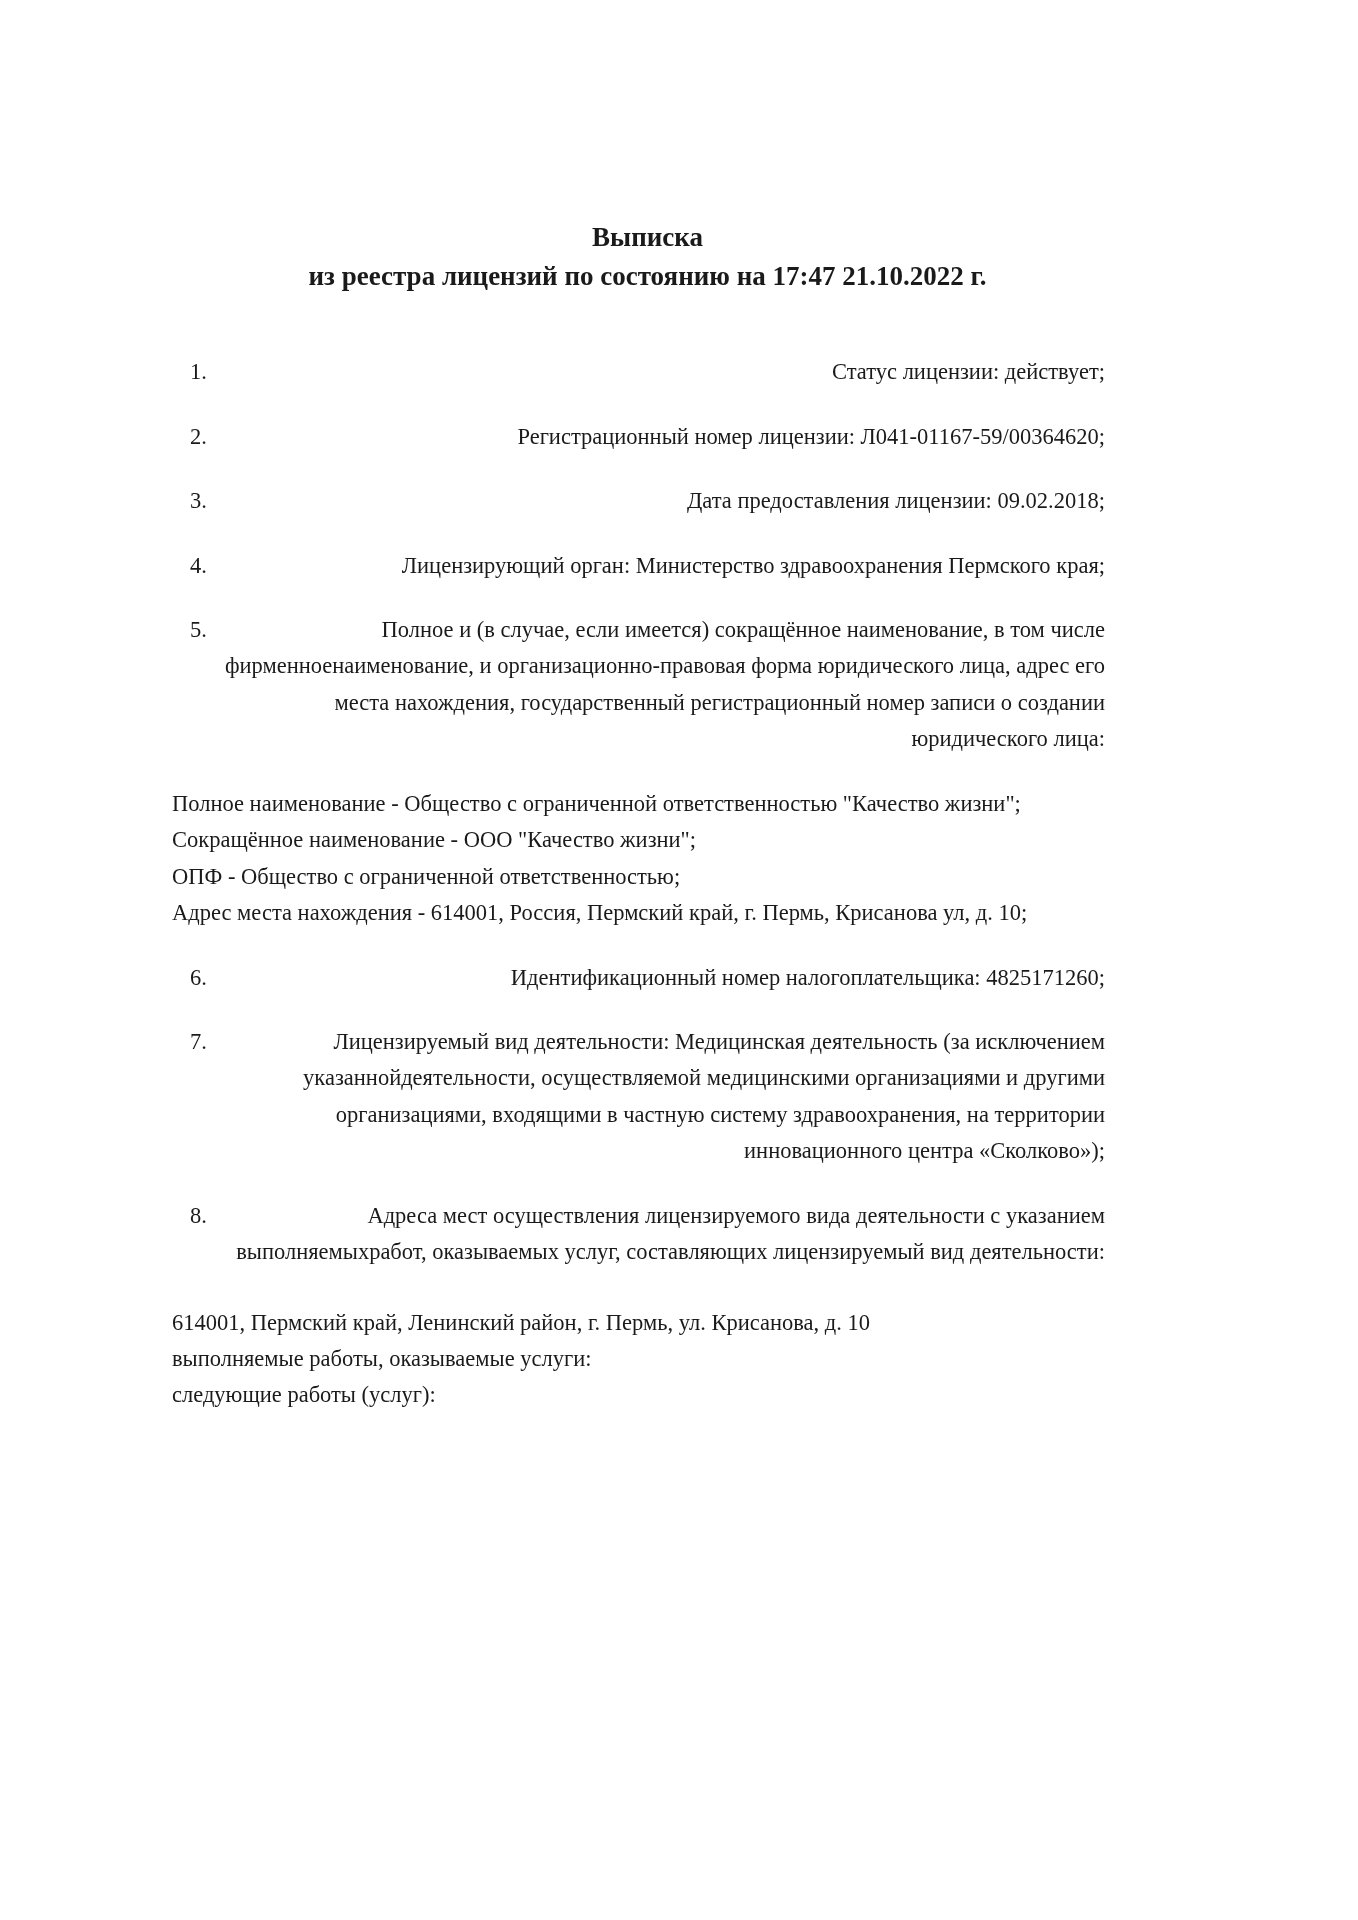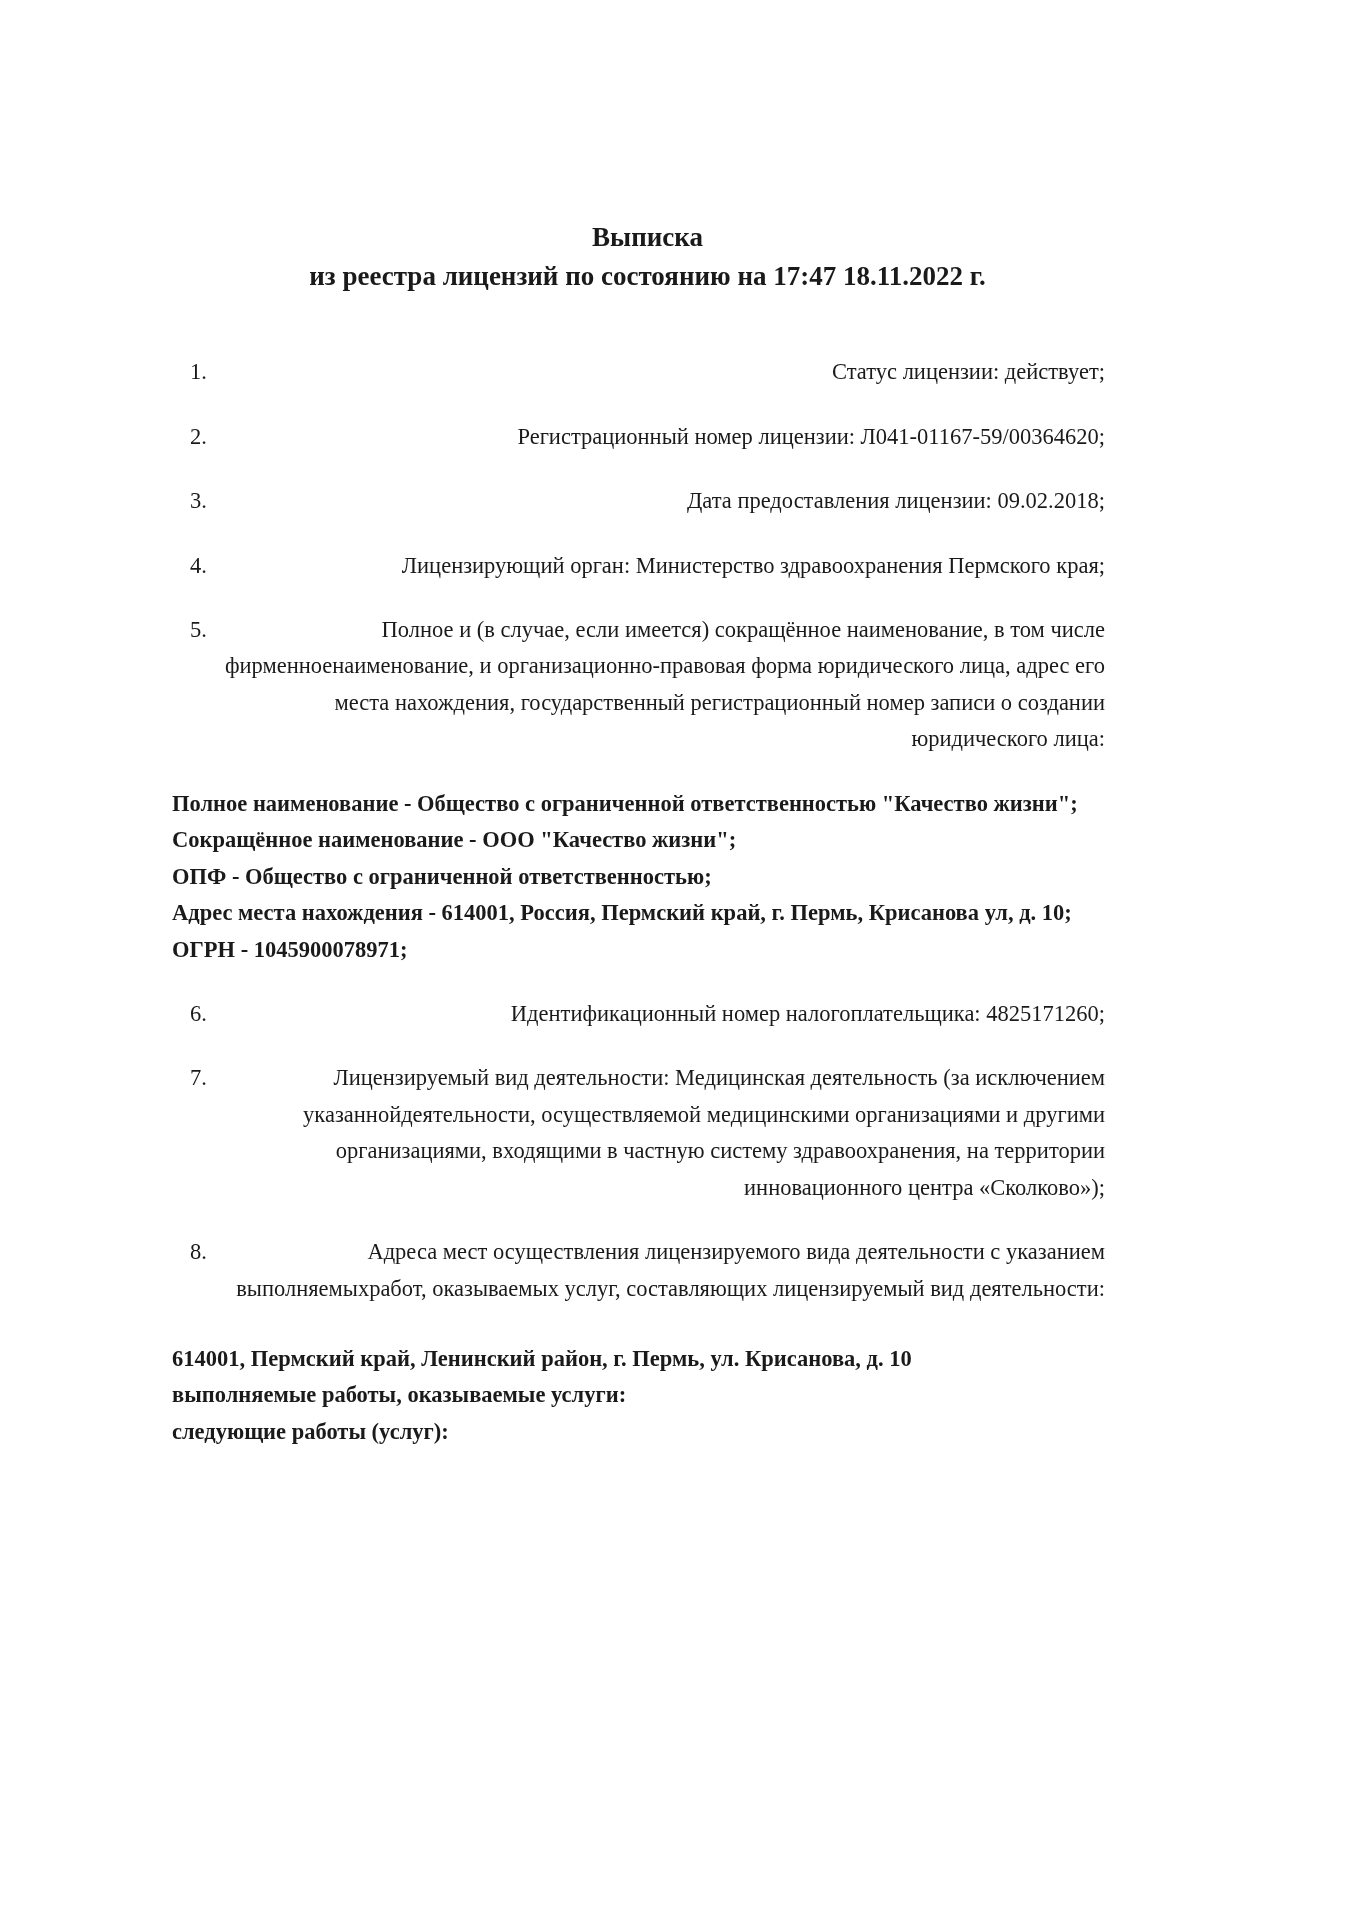--- a/index.html
+++ b/index.html
@@ -52,34 +52,33 @@
   }
   .plain-block {
     font-size: 22.5px;
     line-height: 1.62;
     margin: 0 0 28px 0;
     margin-left: -18px;
   }
   .plain-block .ln {
     display: block;
     white-space: pre-wrap;
-    font-weight: bold;
   }
   .spacer-big {
     height: 6px;
   }
 </style>
 </head>
 <body>
 
 <div class="page">
 
   <div class="doc-title">
     <span>Выписка</span>
-    <span class="line2">из реестра лицензий по состоянию на 17:47 18.11.2022 г.</span>
+    <span class="line2">из реестра лицензий по состоянию на 17:47 21.10.2022 г.</span>
   </div>
 
   <div class="body-block">
 
     <div class="numbered-item">
       <span class="num">1.</span>
       <span class="txt">Статус лицензии: действует;</span>
     </div>
 
     <div class="numbered-item">
@@ -100,21 +99,20 @@
     <div class="numbered-item">
       <span class="num">5.</span>
       <span class="txt">Полное и (в случае, если имеется) сокращённое наименование, в том числе фирменноенаименование, и организационно-правовая форма юридического лица, адрес его места нахождения, государственный регистрационный номер записи о создании юридического лица:</span>
     </div>
 
     <div class="plain-block">
       <span class="ln">Полное наименование - Общество с ограниченной ответственностью "Качество жизни";</span>
       <span class="ln">Сокращённое наименование - ООО "Качество жизни";</span>
       <span class="ln">ОПФ - Общество с ограниченной ответственностью;</span>
       <span class="ln">Адрес места нахождения - 614001, Россия, Пермский край, г. Пермь, Крисанова ул, д. 10;</span>
-      <span class="ln">ОГРН - 1045900078971;</span>
     </div>
 
     <div class="numbered-item">
       <span class="num">6.</span>
       <span class="txt">Идентификационный номер налогоплательщика: 4825171260;</span>
     </div>
 
     <div class="numbered-item">
       <span class="num">7.</span>
       <span class="txt">Лицензируемый вид деятельности: Медицинская деятельность (за исключением указаннойдеятельности, осуществляемой медицинскими организациями и другими организациями, входящими в частную систему здравоохранения, на территории инновационного центра «Сколково»);</span>

